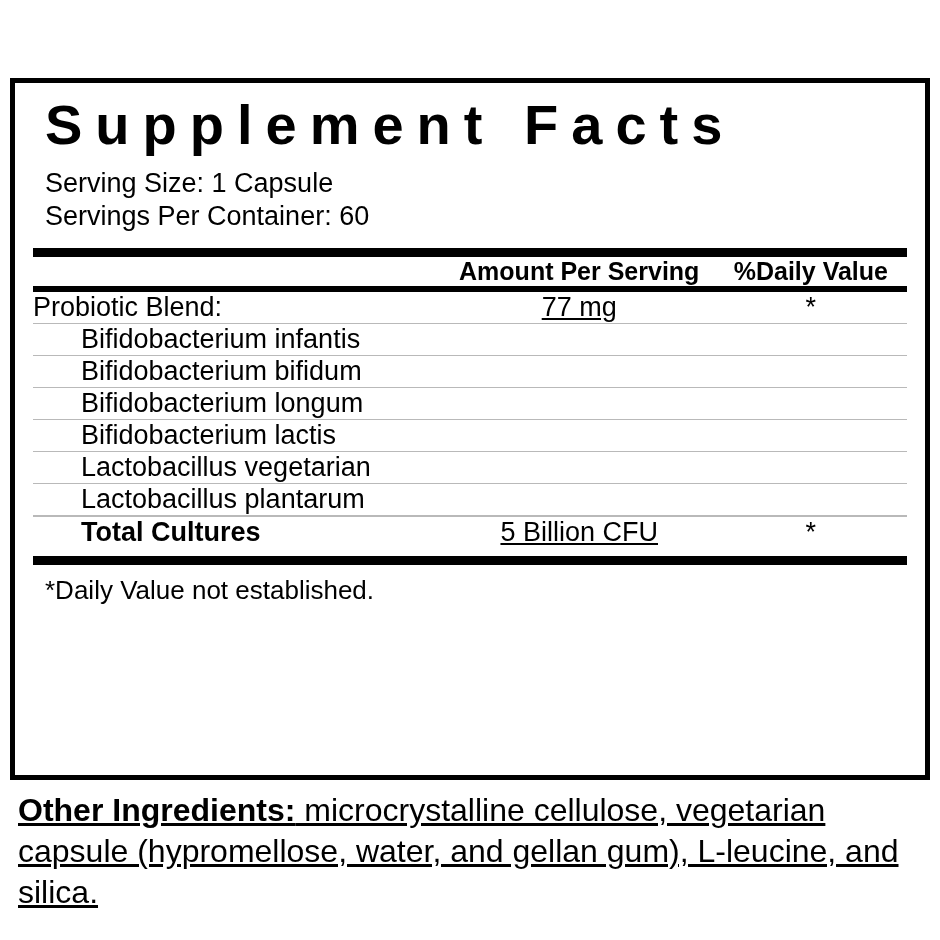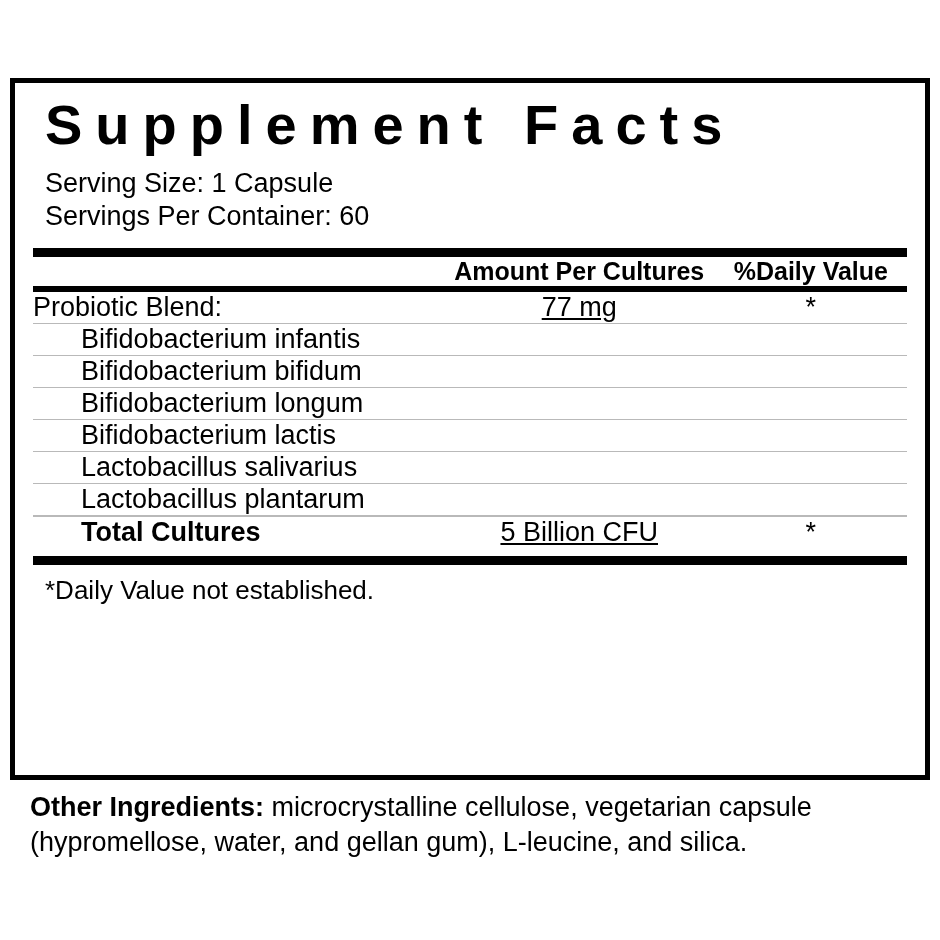--- a/index.html
+++ b/index.html
@@ -99,25 +99,26 @@
   .row-dv { text-align: center; }
   .bold { font-weight: bold; }
 
   .footnote {
     font-size: 26px;
     margin: 10px 0 0 12px;
   }
 
   .other-ing {
     position: absolute;
-    left: 30px;
+    left: 18px;
     top: 790px;
     width: 908px;
-    font-size: 27px;
+    font-size: 32px;
     line-height: 1.28;
+    text-decoration: underline;
   }
   .other-ing b { font-weight: bold; }
 </style>
 </head>
 <body>
 
 <div class="page">
 
   <div class="panel">
 
@@ -132,21 +133,21 @@
 
     <table class="facts">
       <colgroup>
         <col class="col-name">
         <col class="col-amount">
         <col class="col-dv">
       </colgroup>
       <thead>
         <tr>
           <th class="hdr-cell"></th>
-          <th class="hdr-cell hdr-amount">Amount Per Cultures</th>
+          <th class="hdr-cell hdr-amount">Amount Per Serving</th>
           <th class="hdr-cell hdr-dv">%Daily Value</th>
         </tr>
       </thead>
     </table>
 
     <div class="rule-medium"></div>
 
     <table class="facts">
       <colgroup>
         <col class="col-name">
@@ -228,21 +229,21 @@
     <div class="rule-light"></div>
 
     <table class="facts">
       <colgroup>
           <col class="col-name">
           <col class="col-amount">
           <col class="col-dv">
         </colgroup>
       <tbody>
         <tr>
-          <td class="row-cell row-name indent">Lactobacillus salivarius</td>
+          <td class="row-cell row-name indent">Lactobacillus vegetarian</td>
           <td class="row-cell row-amount"></td>
           <td class="row-cell row-dv"></td>
         </tr>
       </tbody>
     </table>
     <div class="rule-light"></div>
 
     <table class="facts">
       <colgroup>
           <col class="col-name">

